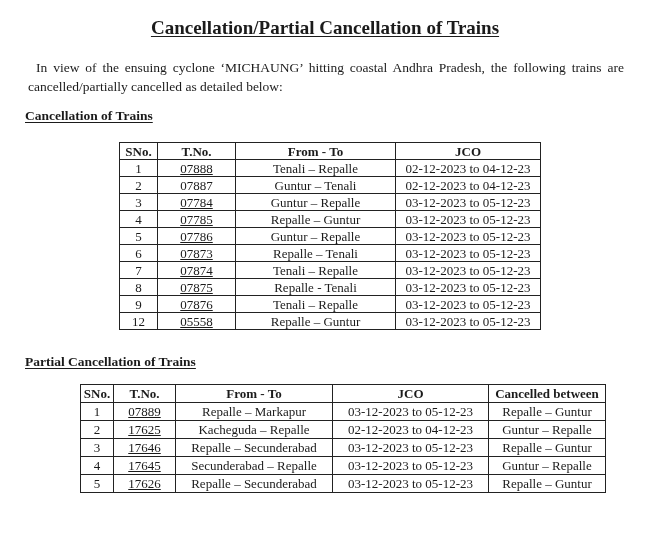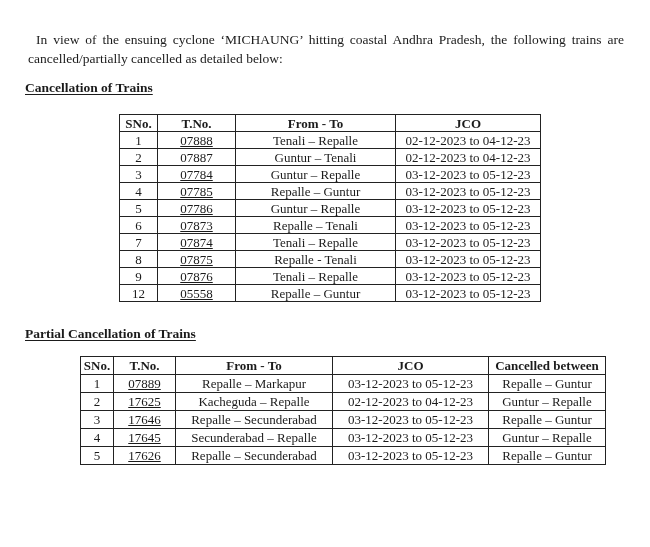--- a/index.html
+++ b/index.html
@@ -19,21 +19,21 @@
     text-align: center;
     font-size: 19px;
     font-weight: bold;
     line-height: 29px;
   }
   .doc-title .tline {
     text-decoration: underline;
     text-underline-offset: 2px;
   }
   .intro {
-    margin: 30px 26px 0 28px;
+    margin: 16px 26px 0 28px;
     font-size: 13.5px;
     line-height: 19px;
     text-align: justify;
     text-indent: 8px;
   }
   .section-heading {
     margin: 11px 0 0 25px;
     font-size: 13.5px;
     font-weight: bold;
     line-height: 17px;
@@ -74,20 +74,21 @@
   }
   td.u {
     text-decoration: underline;
     text-underline-offset: 1px;
   }
 </style>
 </head>
 <body>
 
 <div class="doc-title">
+  <div class="tline">Cancellation/Partial Cancellation of Trains</div>
 </div>
 
 <p class="intro">In view of the ensuing cyclone ‘MICHAUNG’ hitting coastal Andhra Pradesh, the following trains are cancelled/partially cancelled as detailed below:</p>
 
 <div class="section-heading">Cancellation of Trains</div>
 
 <table id="cancellation-table">
   <colgroup>
     <col style="width:38px">
       <col style="width:78px">

